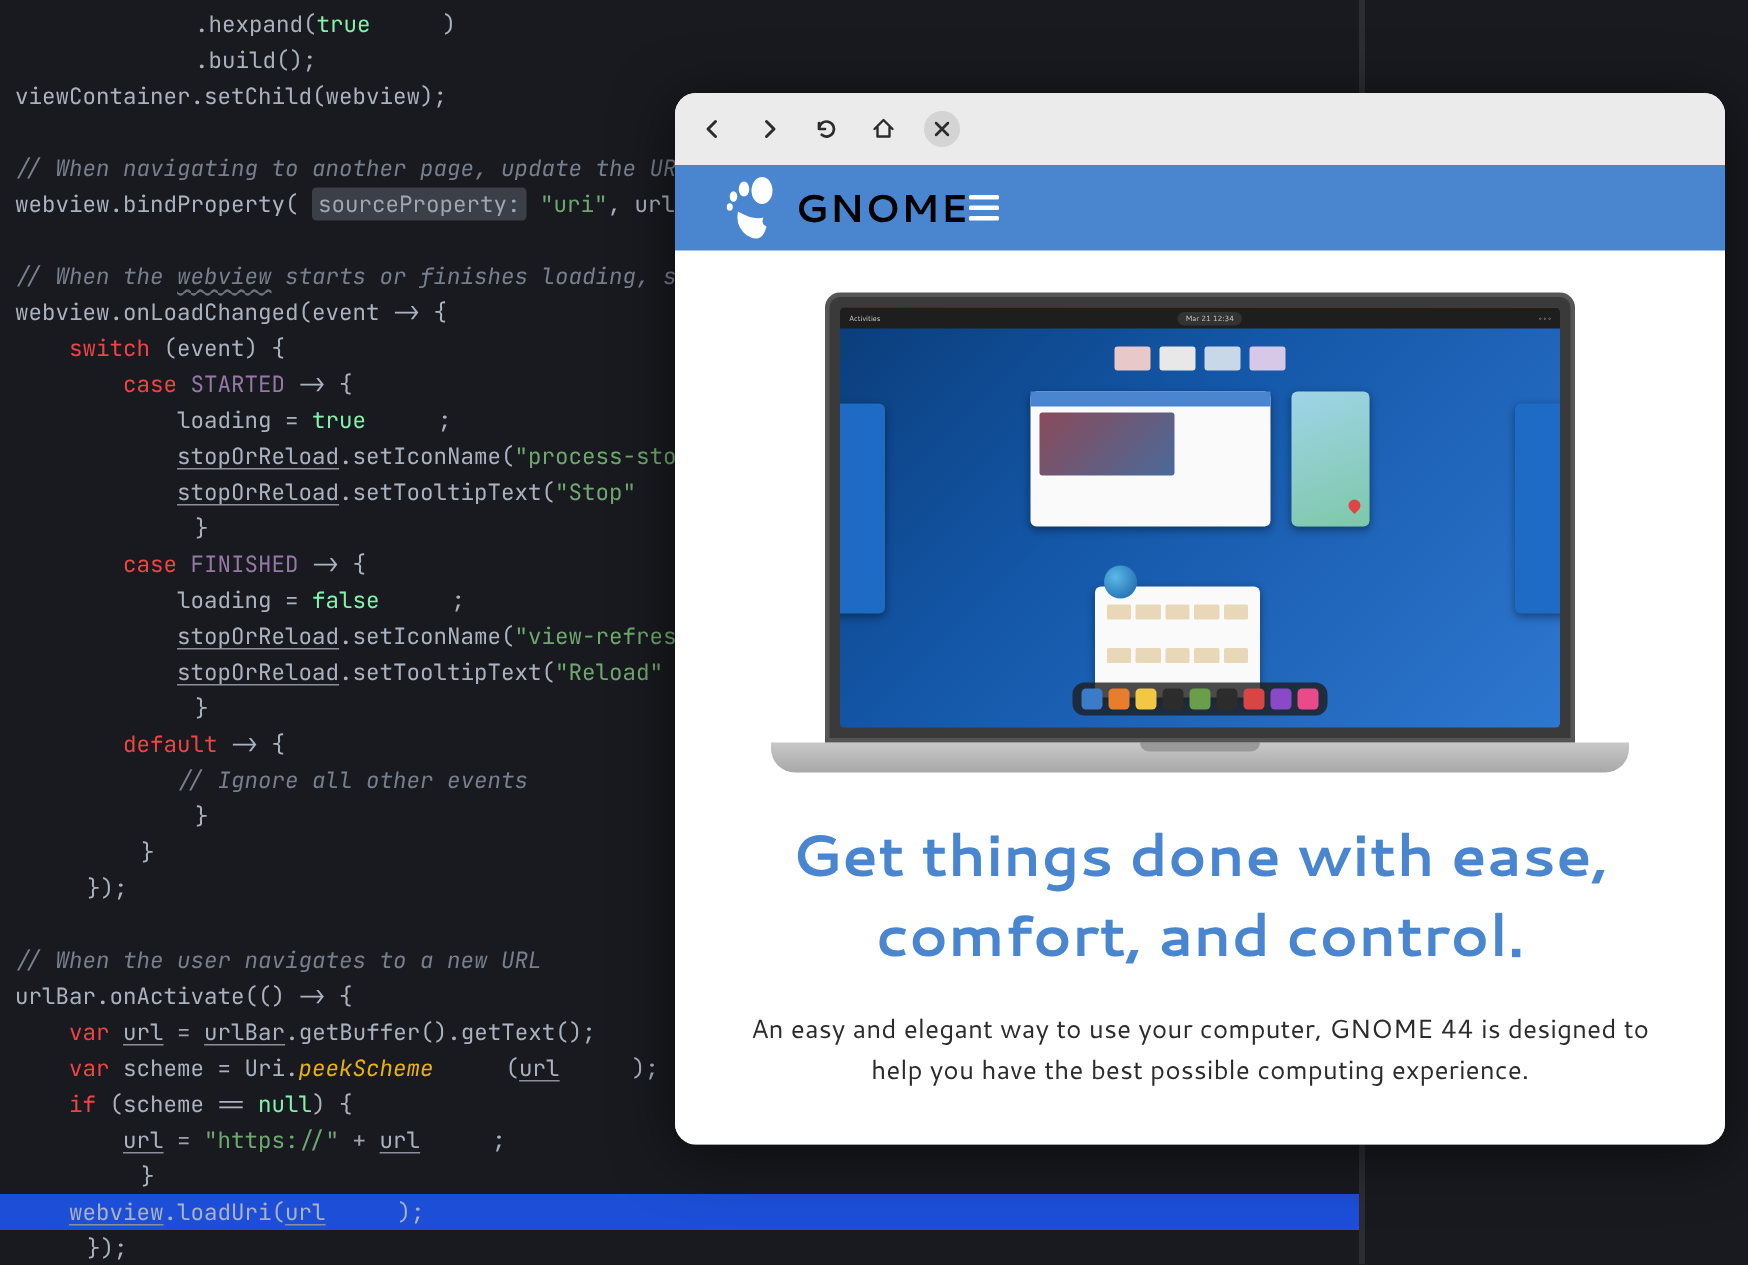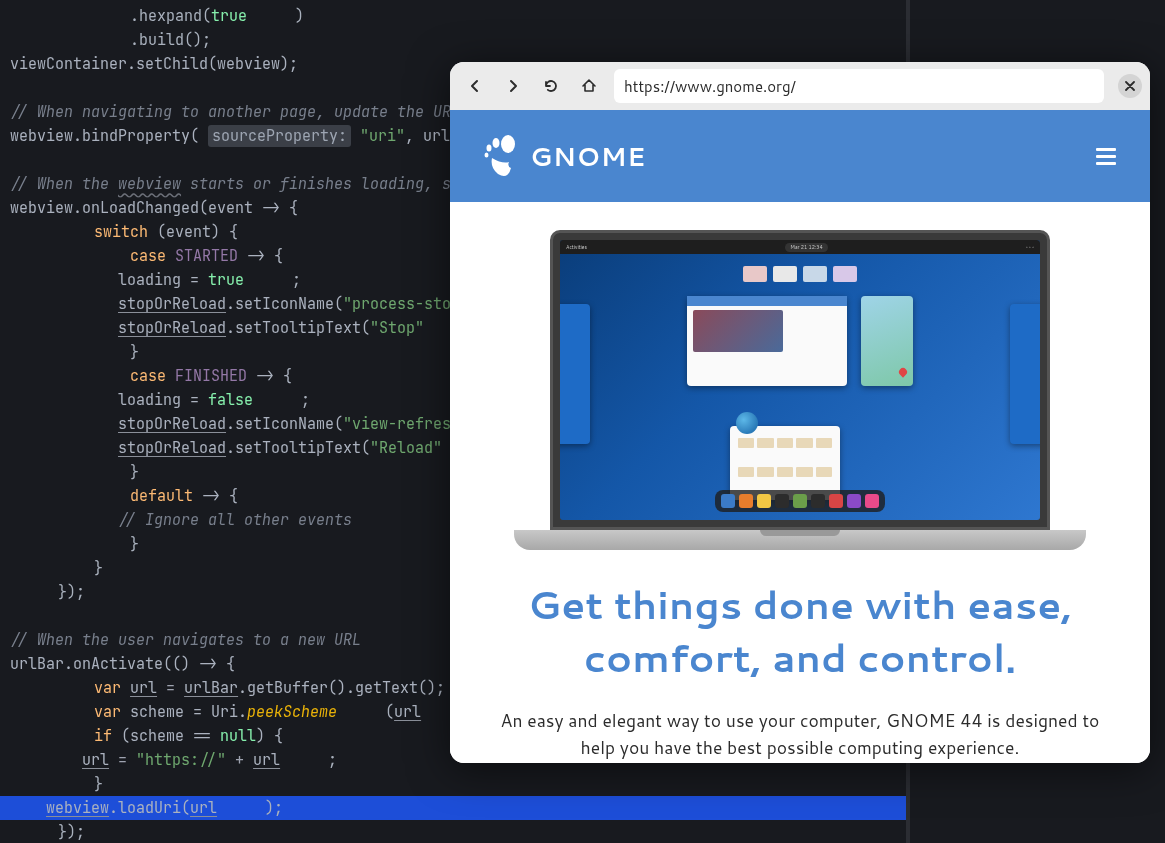--- a/index.html
+++ b/index.html
@@ -21,21 +21,21 @@
   line-height: 24px;
   white-space: pre;
 }
 .editor .ln { display: block; min-height: 24px; }
 .gutter {
   position: absolute; left: 906px; top: 0; width: 4px; height: 843px;
   background: #2b2d33;
 }
 .hl-line { background: #1d4ed8; display: block; margin: 0 -10px; padding: 0 10px; }
 .tok-punc   { color: #a9b1bd; margin-left: 48px; }
-.tok-kw     { color: #fdba74; margin-left: 48px; }
+.tok-kw     { color: #ef4444; }
 .tok-const  { color: #9478a7; }
 .tok-bool   { color: #86efac; }
 .tok-str    { color: #6fa86f; }
 .tok-cmt    { color: #787f8c; font-style: italic; }
 .tok-ident  { color: #abb2bf; }
 .tok-method { color: #eab308; }
 .tok-ul     { text-decoration: underline wavy #6c7079; text-underline-offset: 3px; }
 .tok-ul2    { text-decoration: underline #8a8f99; text-underline-offset: 3px; }
 .tok-param  { background: #3b3f47; border-radius: 3px; padding: 1px 4px; color: #9ea6b3; margin-top: 44px; }
 
@@ -88,25 +88,25 @@
 }
 .close-btn svg { width: 10px; height: 10px; }
 
 .webpage {
   flex: 1;
   background: #fff;
   overflow: hidden;
   font-family: Cantarell, -apple-system, 'Segoe UI', sans-serif;
 }
 .site-header {
-  height: 92px;
+  height: 57px;
   background: #4a86cf;
-  display: flex; align-items: center; justify-content: space-between;
+  display: flex; align-items: center; justify-content: flex-start;
   padding: 0 34px;
-  color: #ffffff;
+  color: #000000;
 }
 .gnome-logo { display: flex; align-items: center; gap: 10px; }
 .footprint {
   width: 36px; height: 44px;
   position: relative;
 }
 .gnome-text {
   font-weight: 800;
   font-size: 26px;
   letter-spacing: 0.5px;
@@ -209,23 +209,20 @@
     <div class="tb-btn">
       <svg viewBox="0 0 16 16">
           <path d="M3 8a5 5 0 1 1 1.8 3.85M3 8V4M3 8h4" fill="none" stroke="currentColor" stroke-width="1.8" stroke-linecap="round" stroke-linejoin="round"></path>
         </svg>
     </div>
     <div class="tb-btn">
       <svg viewBox="0 0 16 16">
           <path d="M2 8 L8 2 L14 8 M4 7v6h8V7" fill="none" stroke="currentColor" stroke-width="1.6" stroke-linecap="round" stroke-linejoin="round"></path>
         </svg>
     </div>
-    <div class="urlbar">
-      <span>https://www.gnome.org/</span>
-    </div>
     <div class="close-btn">
       <svg viewBox="0 0 10 10">
           <path d="M1 1 L9 9 M9 1 L1 9" stroke="currentColor" stroke-width="1.8" stroke-linecap="round"></path>
         </svg>
     </div>
   </div>
 
   <div class="webpage">
     <div class="site-header">
       <div class="gnome-logo">

